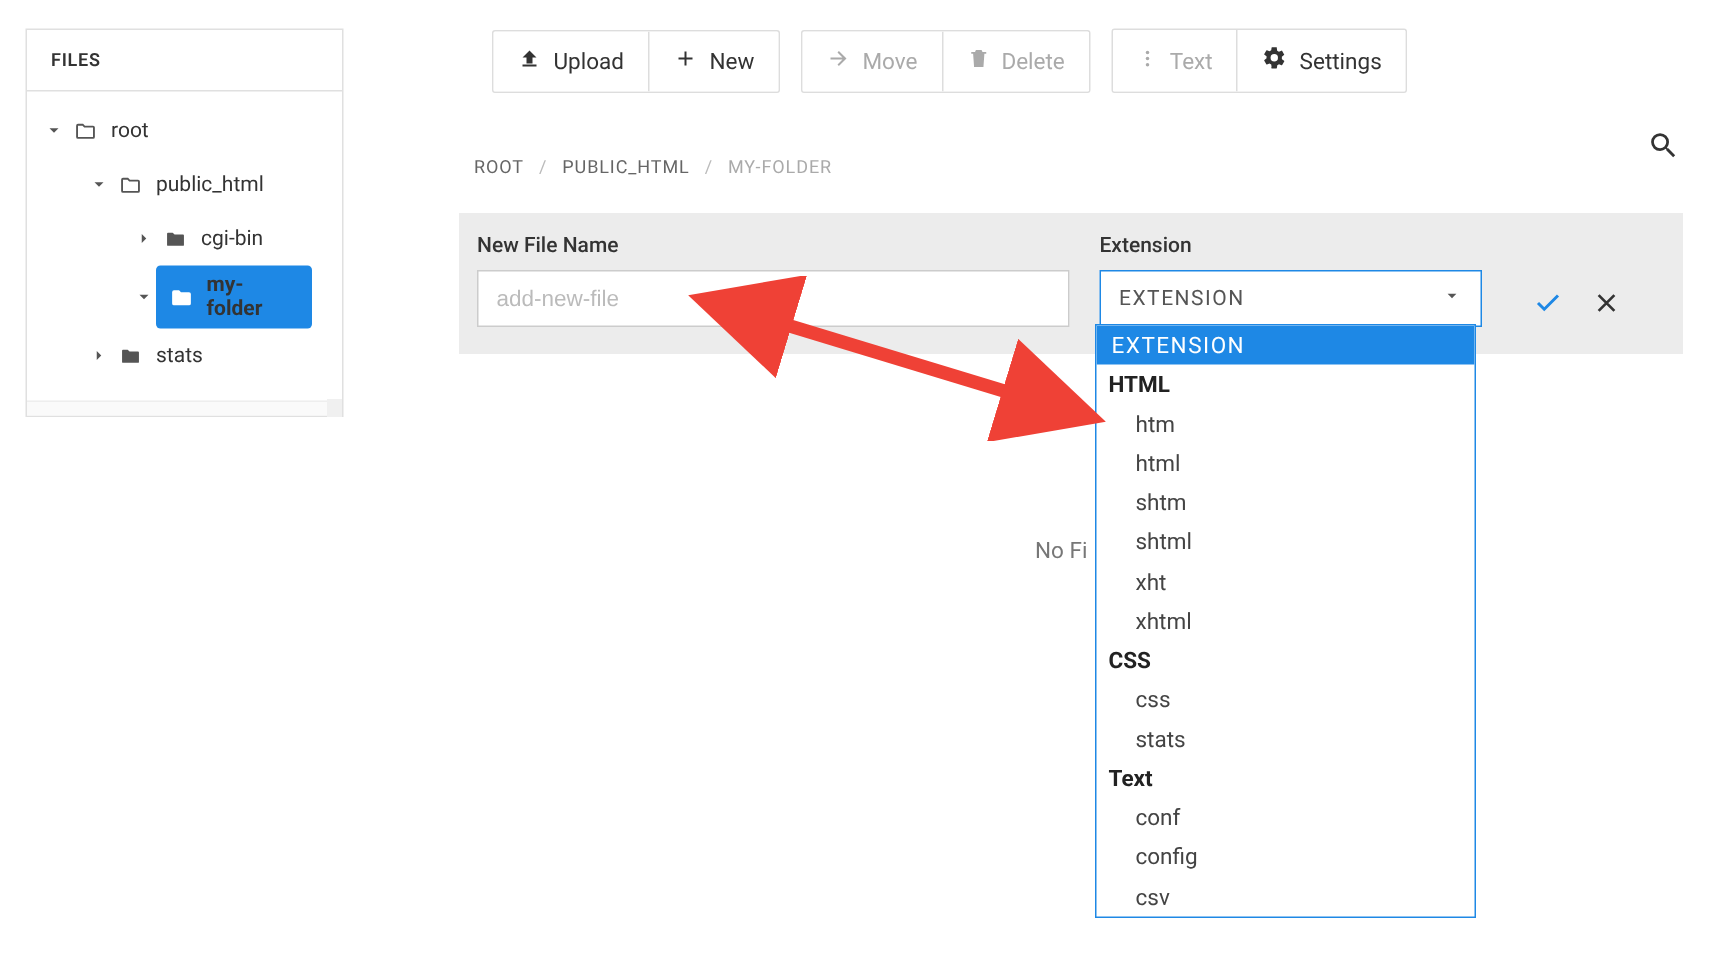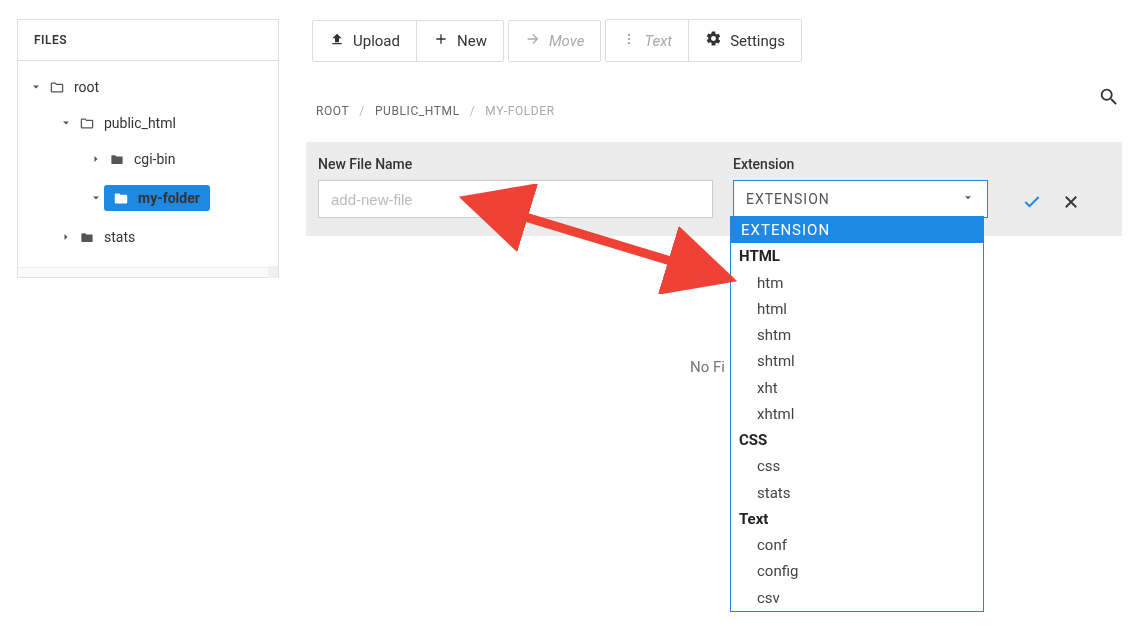--- a/index.html
+++ b/index.html
@@ -11,21 +11,21 @@
     width: 1142px;
     height: 636px;
     position: relative;
     overflow: hidden;
   }
   
   .sidebar {
     position: absolute;
     left: 17px;
     top: 19px;
-    width: 262px;
+    width: 212px;
     border: 1px solid #e0e0e0;
     background: #fff;
   }
   .sidebar-header {
     padding: 13px 16px;
     font-size: 12px;
     font-weight: 600;
     letter-spacing: 0.5px;
     border-bottom: 1px solid #e0e0e0;
     color: #333;
@@ -77,44 +77,44 @@
   }
   .sidebar-scroll::after {
     content:"";
     position:absolute; right:0; top:-2px; width:10px; height:12px;
     background:#f0f0f0;
   }
 
   
   .toolbar {
     position: absolute;
-    left: 312px;
+    left: 328px;
     top: 19px;
     display: flex;
-    gap: 4px;
+    gap: 14px;
     align-items: center;
   }
   .btn-group {
     display: flex;
     border: 1px solid #ddd;
     border-radius: 2px;
     overflow: hidden;
   }
   .btn {
     display: flex;
     align-items: center;
     gap: 8px;
     padding: 10px 16px;
     background: #fff;
     font-size: 15px;
     color: #333;
     cursor: pointer;
   }
   .btn + .btn { border-left: 1px solid #ddd; }
-  .btn.disabled { color: #aaa; cursor: default; font-style: italic; }
+  .btn.disabled { color: #aaa; cursor: default; }
   .btn.disabled svg path, .btn.disabled svg rect, .btn.disabled svg circle { fill:#aaa; }
   .btn svg { flex-shrink: 0; }
 
   
   .search-icon {
     position: absolute;
     right: 20px;
     top: 86px;
     width: 24px; height: 24px;
     cursor: pointer;
@@ -341,20 +341,28 @@
   </div>
 
   <div class="btn-group">
     <div class="btn disabled">
       <span>
         <svg width="16" height="16" viewBox="0 0 24 24">
             <path fill="#aaa" d="M4 11h12l-5-5 1.4-1.4L20 12l-7.6 7.4L11 18l5-5H4z"></path>
           </svg>
       </span>
       <span>Move</span>
+    </div>
+    <div class="btn disabled">
+      <span>
+        <svg width="15" height="16" viewBox="0 0 24 24">
+            <path fill="#aaa" d="M6 7h12l-1 14H7L6 7zm3-4h6l1 2h4v2H4V5h4l1-2z"></path>
+          </svg>
+      </span>
+      <span>Delete</span>
     </div>
   </div>
 
   <div class="btn-group">
     <div class="btn disabled">
       <span>
         <svg width="14" height="16" viewBox="0 0 24 24">
             <circle fill="#aaa" cx="12" cy="5" r="2"></circle>
             <circle fill="#aaa" cx="12" cy="12" r="2"></circle>
             <circle fill="#aaa" cx="12" cy="19" r="2"></circle>

